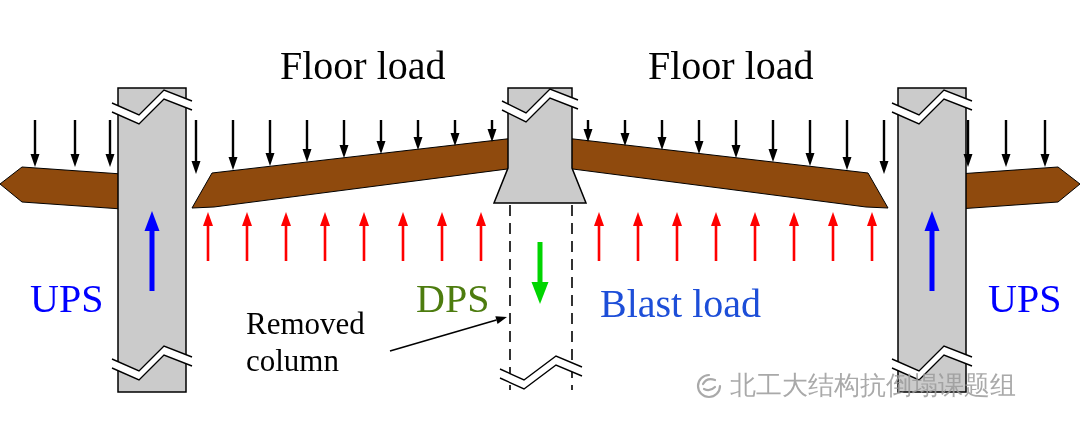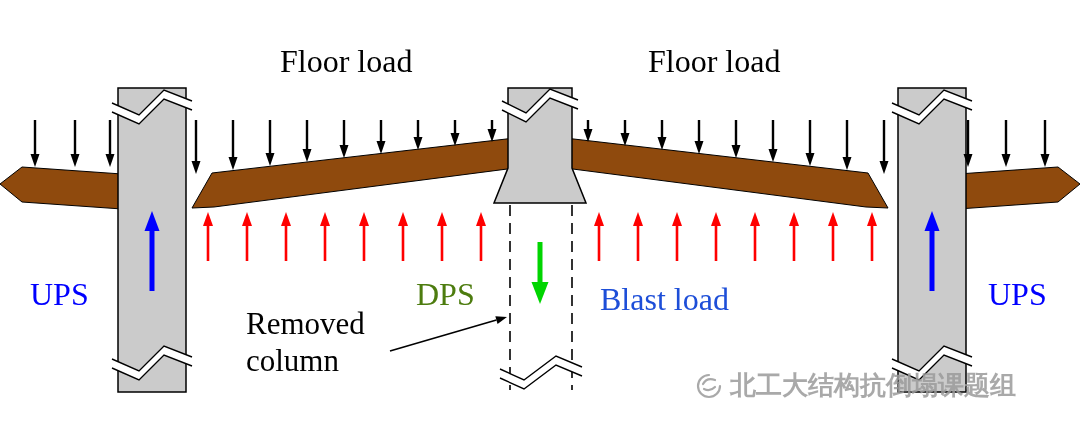--- a/index.html
+++ b/index.html
@@ -1,24 +1,24 @@
 <!DOCTYPE html>
 <html><head>
 <meta charset="utf-8">
 <style>
   * { margin:0; padding:0; box-sizing:border-box; }
   html,body { background:#ffffff; }
   body { font-family:"Liberation Serif","DejaVu Serif",serif; }
   .stage { position:relative; width:1080px; height:434px; background:#ffffff; overflow:hidden; }
   .stage > svg.canvas { position:absolute; left:0; top:0; }
-  .lbl { position:absolute; font-size:32px; color:#000; white-space:nowrap; line-height:1.1; }
+  .lbl { position:absolute; font-size:40px; color:#000; white-space:nowrap; line-height:1.1; }
   .removed-label { position:absolute; font-size:31px; color:#000; line-height:37px; }
   .watermark { position:absolute; display:flex; align-items:center; gap:6px;
                font-family:"DejaVu Sans","Liberation Sans",sans-serif;
-               font-weight:bold; font-size:26px; opacity:0.85; white-space:nowrap;justify-content:space-between; }
+               font-weight:normal; font-size:26px; opacity:0.85; white-space:nowrap;justify-content:space-between; }
 </style>
 </head>
 <body>
 
 <div class="stage">
 
   <svg class="canvas" width="1080" height="434" viewBox="0 0 1080 434">
 
     <g id="beams" stroke-width="1" fill="#8f4a0d" stroke="#000000">
       <polygon points="22,167 122,174 122,209 22,202 0,184"></polygon>

